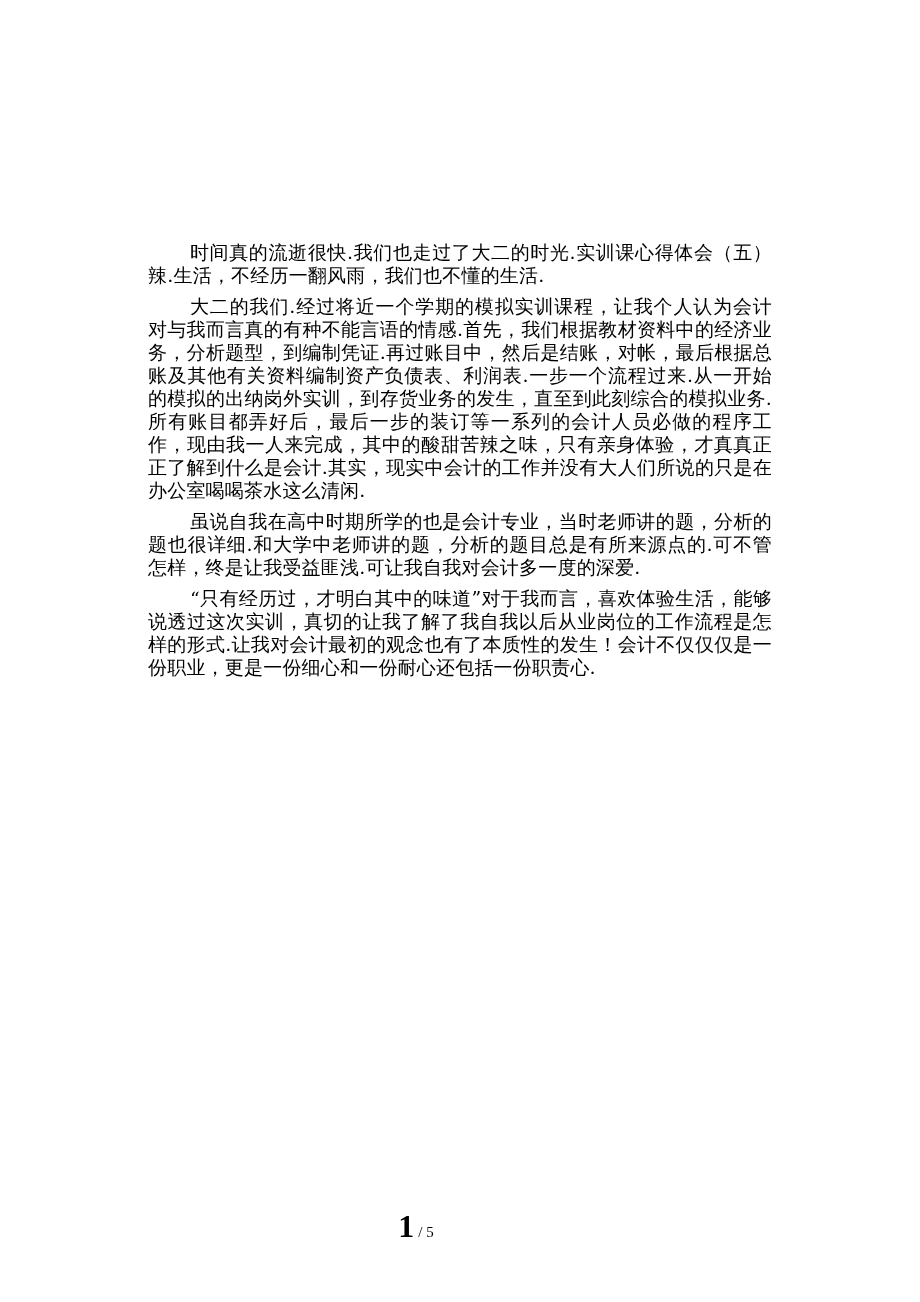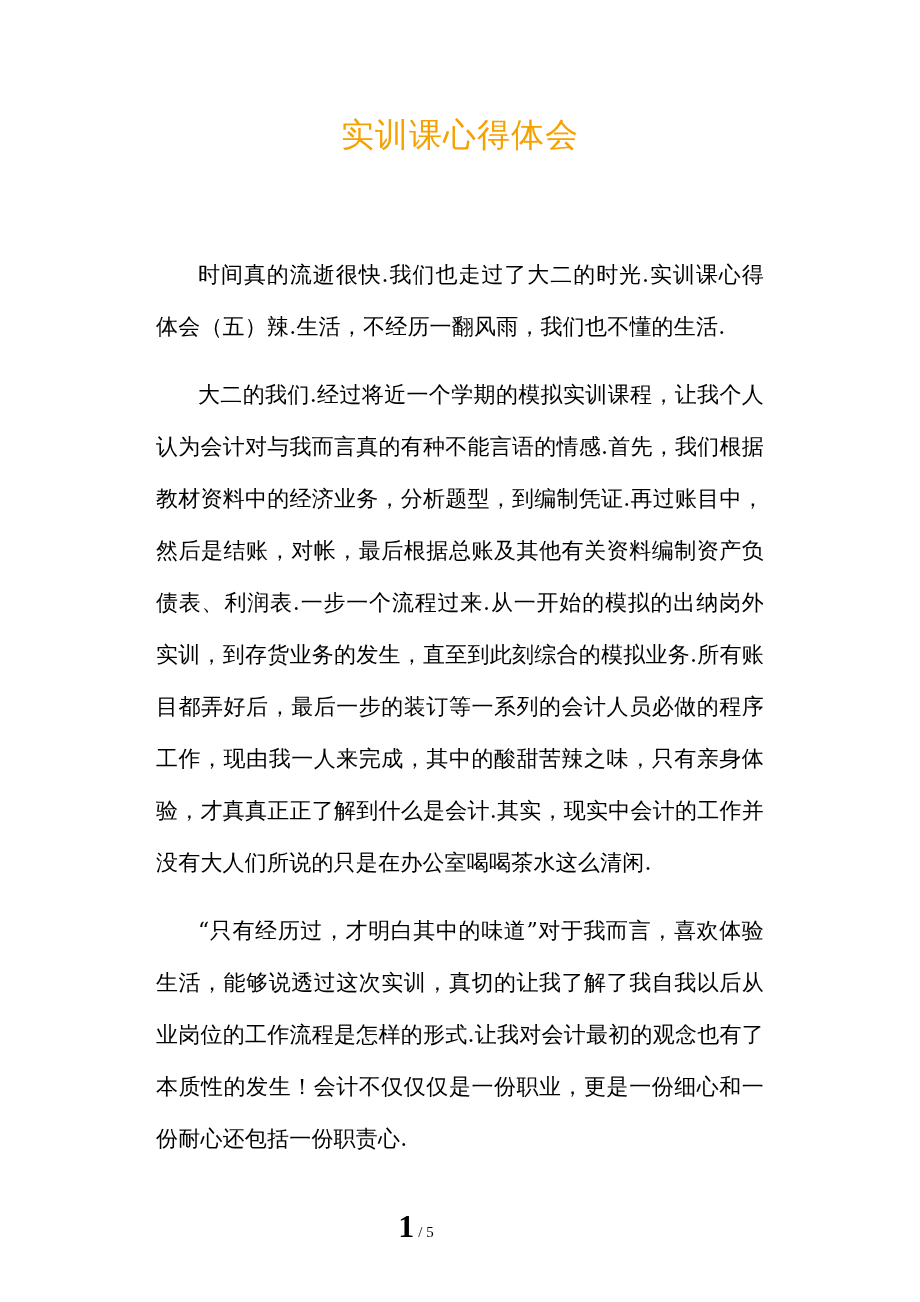--- a/index.html
+++ b/index.html
@@ -33,23 +33,23 @@
       color: #F5A100;
       font-family: "DejaVu Sans", "Liberation Sans", sans-serif;
     }
     .body-text {
       position: absolute;
       top: 233px;
       left: 140px;
       width: 640px;
     }
     .para {
-      margin: 16px;
-      font-size: 22px;
-      line-height: 52px;
+      margin: 8px;
+      font-size: 19px;
+      line-height: 23px;
       text-indent: 42px;
       text-align: justify;
       text-align-last: left;
       letter-spacing: 0.2px;
       word-break: break-all;
     }
     .footer {
       position: absolute;
       top: 1208px;
       left: 0;
@@ -65,24 +65,24 @@
     .page-sep {
       font-size: 15px;
       margin-left: 4px;
       vertical-align: baseline;
     }
   </style>
 </head>
 <body>
 
 <div class="page">
-  <div class="title">实训课心得体会</div>
 
   <div class="body-text">
     <p class="para">时间真的流逝很快.我们也走过了大二的时光.实训课心得体会（五）辣.生活，不经历一翻风雨，我们也不懂的生活.</p>
     <p class="para">大二的我们.经过将近一个学期的模拟实训课程，让我个人认为会计对与我而言真的有种不能言语的情感.首先，我们根据教材资料中的经济业务，分析题型，到编制凭证.再过账目中，然后是结账，对帐，最后根据总账及其他有关资料编制资产负债表、利润表.一步一个流程过来.从一开始的模拟的出纳岗外实训，到存货业务的发生，直至到此刻综合的模拟业务.所有账目都弄好后，最后一步的装订等一系列的会计人员必做的程序工作，现由我一人来完成，其中的酸甜苦辣之味，只有亲身体验，才真真正正了解到什么是会计.其实，现实中会计的工作并没有大人们所说的只是在办公室喝喝茶水这么清闲.</p>
+    <p class="para">虽说自我在高中时期所学的也是会计专业，当时老师讲的题，分析的题也很详细.和大学中老师讲的题，分析的题目总是有所来源点的.可不管怎样，终是让我受益匪浅.可让我自我对会计多一度的深爱.</p>
     <p class="para">“只有经历过，才明白其中的味道”对于我而言，喜欢体验生活，能够说透过这次实训，真切的让我了解了我自我以后从业岗位的工作流程是怎样的形式.让我对会计最初的观念也有了本质性的发生！会计不仅仅仅是一份职业，更是一份细心和一份耐心还包括一份职责心.</p>
   </div>
 
   <div class="footer">
     <span class="page-current">1</span><span class="page-sep">/ 5</span>
   </div>
 </div>
 
 </body></html>

